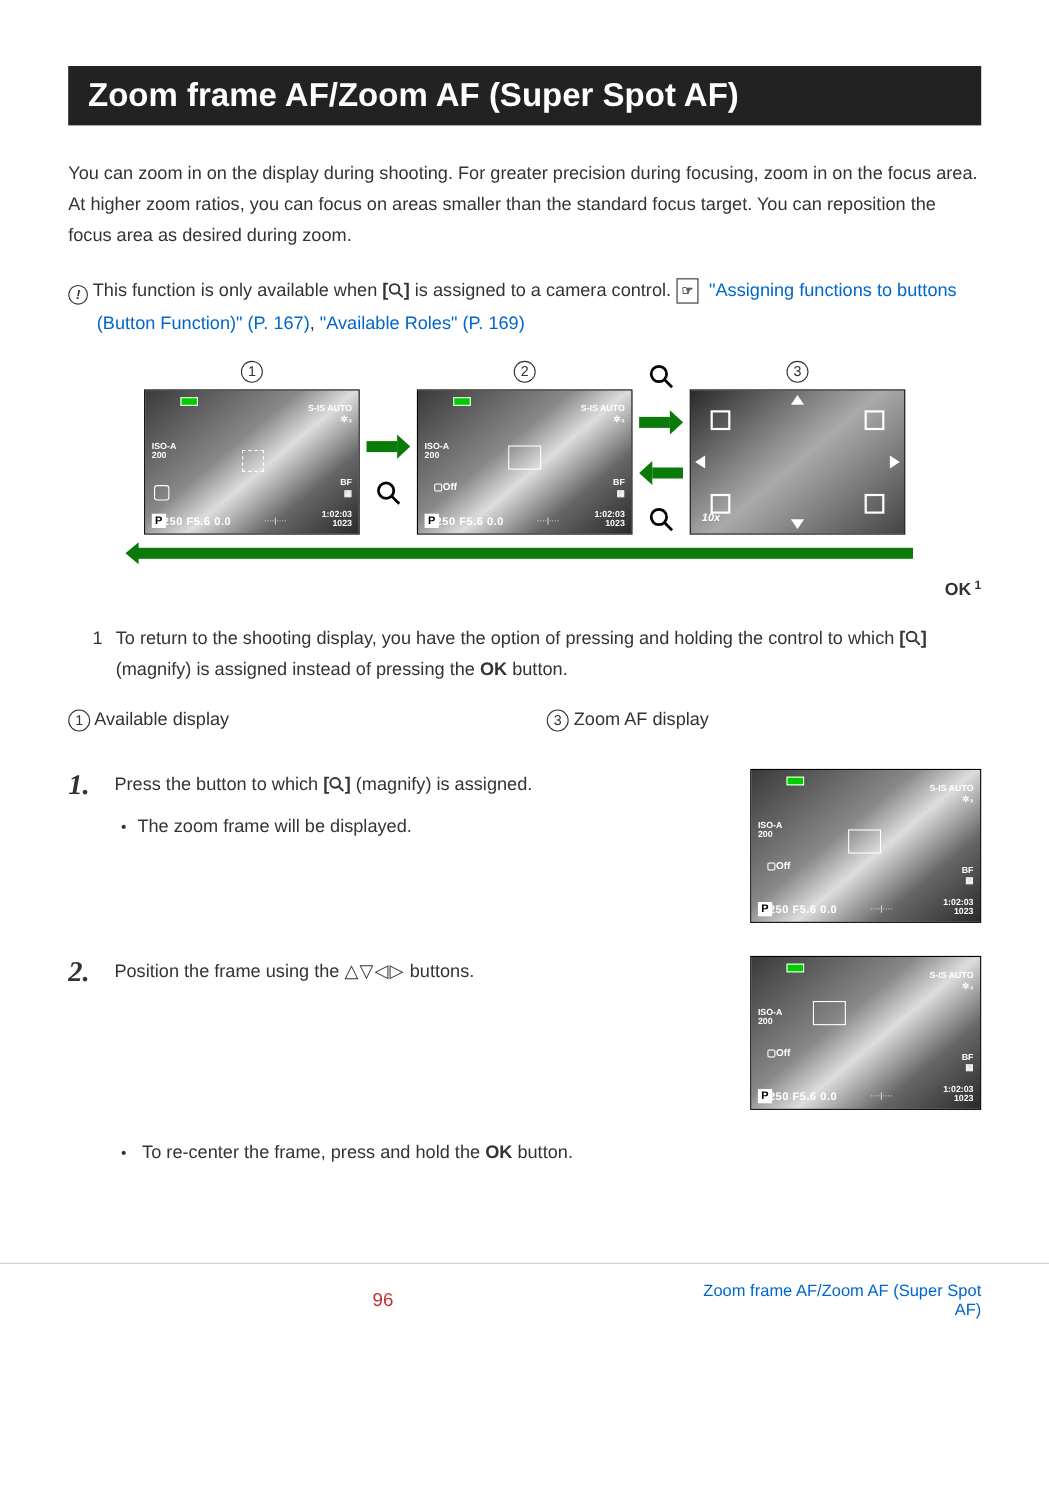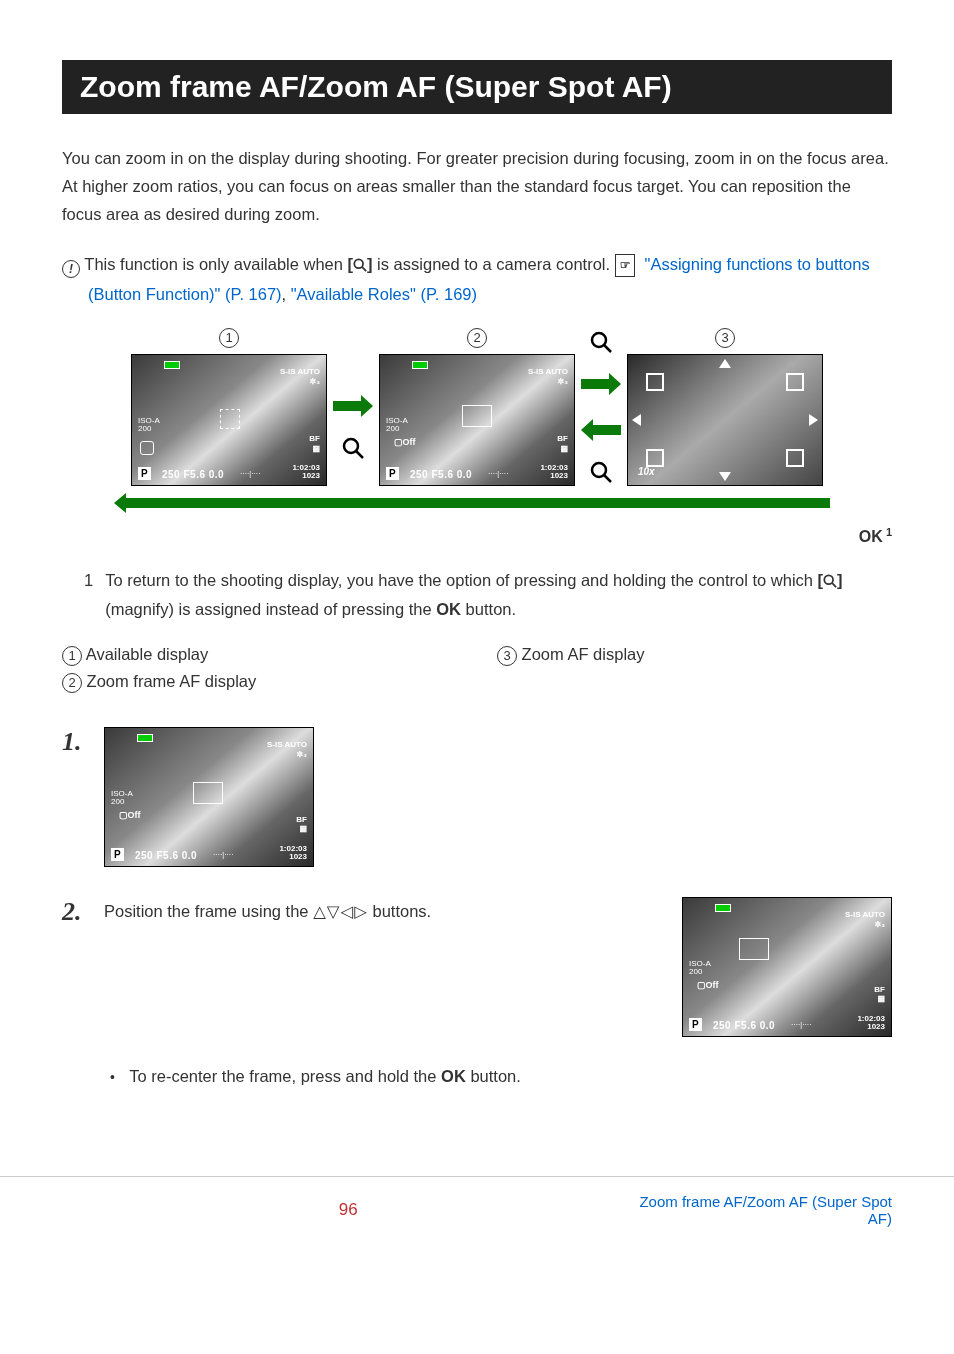--- a/index.html
+++ b/index.html
@@ -11,25 +11,25 @@
   .note-line { font-size: 16.5px; line-height: 1.7; margin-bottom: 20px; padding-left: 26px; text-indent: -26px; }
   .link { color: #0066cc; }
   .icon-circle { display: inline-block; width: 18px; height: 18px; border: 1.5px solid #333; border-radius: 50%; text-align: center; line-height: 16px; font-size: 12px; font-style: italic; font-weight: bold; vertical-align: -3px; text-indent: 0; }
   .icon-ref { display: inline-block; border: 1.5px solid #333; padding: 0 4px; font-size: 12px; vertical-align: 1px; font-weight: bold; text-indent: 0; }
   .icon-mag { display: inline-block; vertical-align: -2px; text-indent: 0; }
   .diagram-area { margin: 18px 0 20px 0; position: relative; }
   .diagram-row { display: flex; justify-content: center; align-items: center; gap: 0; }
   .camera-shot { width: 196px; height: 132px; background: linear-gradient(140deg,#3a3a3a 0%,#888 40%,#ddd 55%,#666 75%,#2a2a2a 100%); border: 1px solid #000; position: relative; color: #fff; font-size: 8px; }
   .shot-icon-bat { position: absolute; top: 6px; left: 32px; width: 16px; height: 8px; background: #0c0; border: 1px solid #fff; }
   .shot-sis { position: absolute; top: 12px; right: 6px; font-size: 8px; text-align: right; line-height: 1.2; font-weight: bold; }
-  .shot-iso { position: absolute; top: 62px; left: 6px; font-size: 8px; line-height: 1; font-weight: normal; }
+  .shot-iso { position: absolute; top: 47px; left: 6px; font-size: 8px; line-height: 1; font-weight: bold; }
   .shot-focus { position: absolute; top: 54px; left: 88px; width: 20px; height: 20px; border: 1px dashed #fff; }
   .shot-focus-solid { position: absolute; top: 50px; left: 82px; width: 30px; height: 22px; border: 1px solid #fff; }
   .shot-p { position: absolute; bottom: 5px; left: 6px; background: #fff; color: #000; font-weight: bold; padding: 1px 3px; font-size: 10px; }
-  .shot-bottom { position: absolute; bottom: 5px; left: 30px; font-size: 10px; font-weight: bold; letter-spacing: 0.5px; }
+  .shot-bottom { position: absolute; bottom: 5px; left: 16px; font-size: 10px; font-weight: bold; letter-spacing: 0.5px; }
   .shot-scale { position: absolute; bottom: 8px; left: 108px; font-size: 7px; }
   .shot-time { position: absolute; bottom: 5px; right: 6px; font-size: 8px; text-align: right; line-height: 1; font-weight: bold; }
   .shot-off { position: absolute; top: 82px; left: 14px; font-size: 9px; font-weight: bold; }
   .shot-face { position: absolute; top: 86px; left: 8px; width: 14px; height: 14px; border: 1px solid #fff; border-radius: 3px; }
   .shot-bf { position: absolute; bottom: 32px; right: 6px; font-size: 8px; font-weight: bold; text-align: right; line-height: 1.2; }
   .shot-10x { position: absolute; bottom: 8px; left: 10px; font-size: 10px; font-weight: bold; }
   .shot-corners { position: absolute; inset: 18px; }
   .shot-corners div { position: absolute; width: 18px; height: 18px; border: 2px solid #fff; }
   .c-tl { top:0; left:0; border-right:none; border-bottom:none; }
   .c-tr { top:0; right:0; border-left:none; border-bottom:none; }
@@ -176,29 +176,37 @@
       <span>To return to the shooting display, you have the option of pressing and holding the control to which </span><b>[</b><span class="icon-mag"><svg width="14" height="14" viewBox="0 0 16 16">
             <circle cx="6.5" cy="6.5" r="5" fill="none" stroke="#333" stroke-width="2"></circle>
             <line x1="10.5" y1="10.5" x2="15" y2="15" stroke="#333" stroke-width="2"></line>
           </svg></span><b>]</b><span> (magnify) is assigned instead of pressing the </span><b>OK</b><span> button.</span>
     </div>
   </div>
 
   <div class="two-col">
     <div>
       <div class="item"><span class="circ-num">1</span> <span>Available display</span></div>
-      <div class="item"><span class="circ-num">2</span> <span>Zoom frame AF display</span></div>
     </div>
     <div>
       <div class="item"><span class="circ-num">3</span> <span>Zoom AF display</span></div>
     </div>
   </div>
 
   <div class="step">
     <div class="step-num">1.</div>
+    <div class="step-body">
+      <span>Press the button to which </span><b>[</b><span class="icon-mag"><svg width="14" height="14" viewBox="0 0 16 16">
+            <circle cx="6.5" cy="6.5" r="5" fill="none" stroke="#333" stroke-width="2"></circle>
+            <line x1="10.5" y1="10.5" x2="15" y2="15" stroke="#333" stroke-width="2"></line>
+          </svg></span><b>]</b><span> (magnify) is assigned.</span>
+      <ul>
+          <li>The zoom frame will be displayed.</li>
+        </ul>
+    </div>
     <div class="step-img">
       <div class="camera-shot">
         <div class="shot-icon-bat"></div>
         <div class="shot-sis"><span>S-IS AUTO</span><br><span>✲₃</span></div>
         <div class="shot-iso"><span>ISO-A</span><br><span>200</span></div>
         <div class="shot-focus-solid" style="top:54px; left:88px;"></div>
         <div class="shot-off">▢<span>Off</span></div>
         <div class="shot-bf"><span>BF</span><br>▦</div>
         <div class="shot-p">P</div>
         <div class="shot-bottom">250  F5.6   0.0</div>

